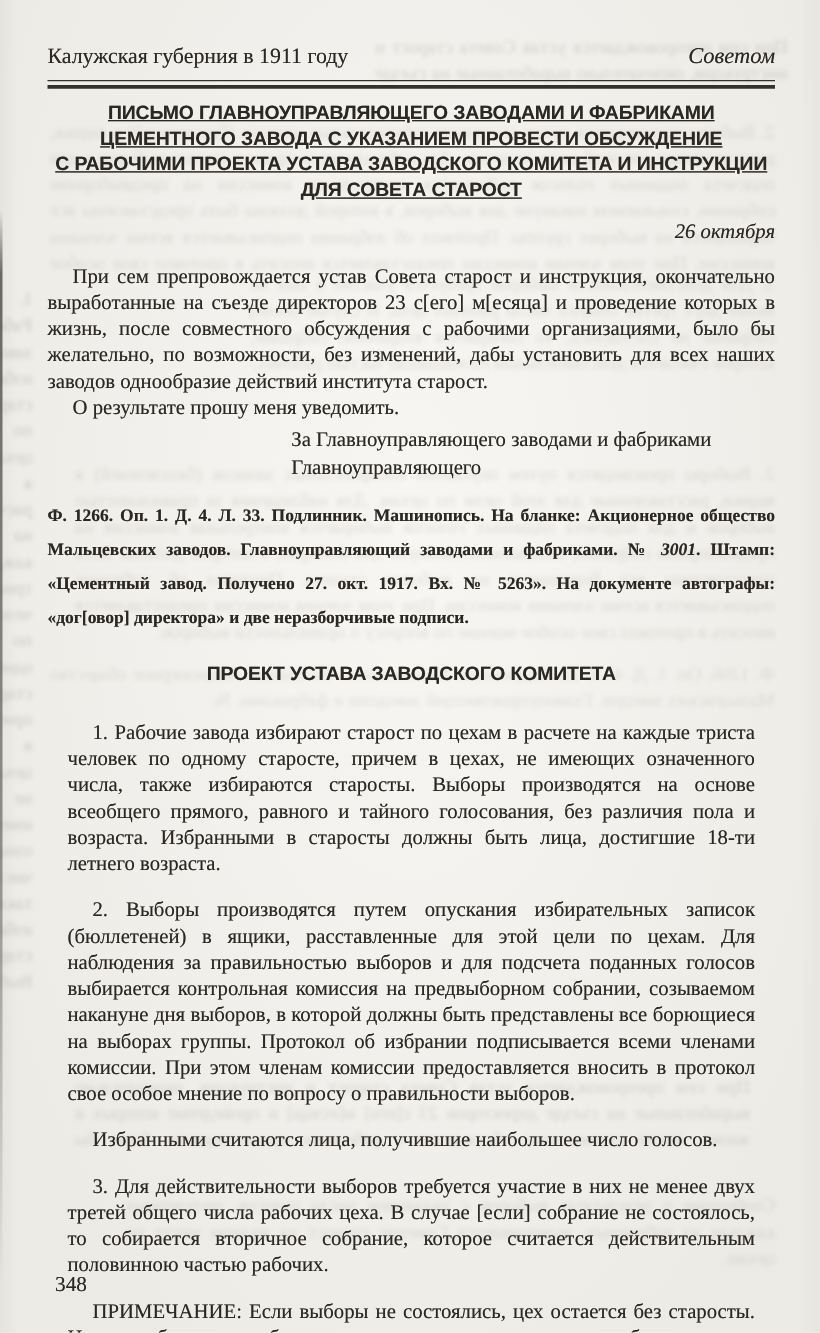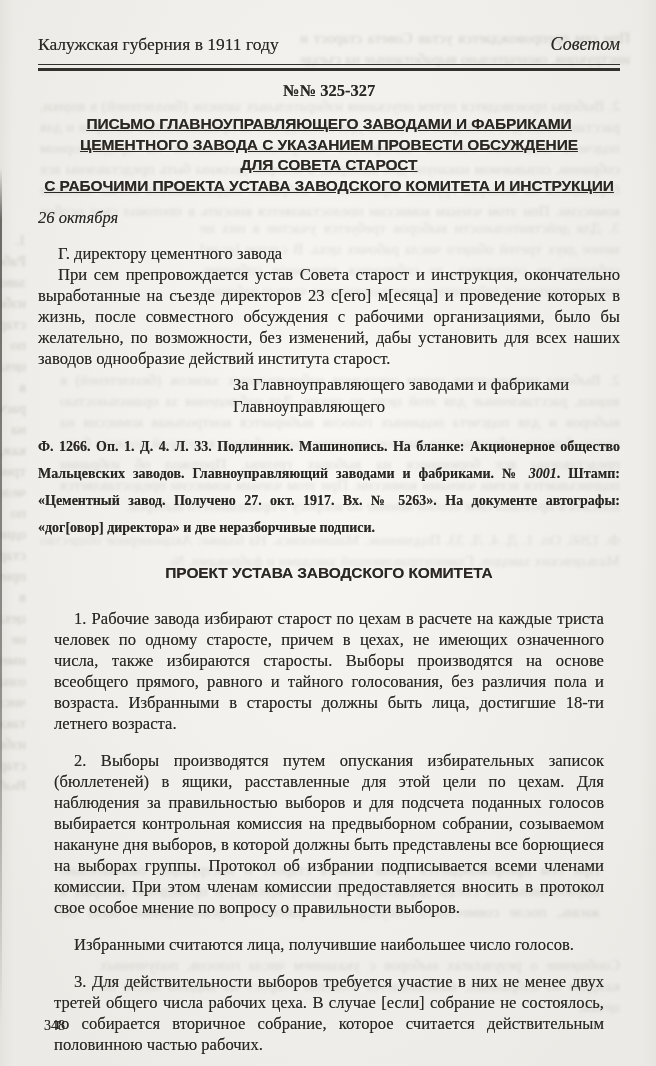--- a/index.html
+++ b/index.html
@@ -83,21 +83,21 @@
     font-weight: bold;
     font-size: 15.5px;
     line-height: 20.5px;
     letter-spacing: -0.1px;
     margin-bottom: 12px;
     text-decoration: underline;
   }
   .doc-title .line { display: block; }
 
   .doc-date {
-    text-align: left;
+    text-align: right;
     font-style: italic;
     font-size: 16.5px;
     margin-bottom: 15px;
   }
 
   .body-text {
     font-size: 16.6px;
     line-height: 21px;
   }
   .body-text p {
@@ -139,21 +139,21 @@
   .charter-body p {
     margin: 16px;
     text-align: justify;
     text-indent: 20px;
   }
 
   .page-number {
     position: absolute;
     left: 44px;
     top: 1018px;
-    font-size: 14px;
+    font-size: 17px;
     z-index: 1;
     text-align: center;
   }
 </style>
 </head>
 <body>
 
 <div class="bleed-layer" aria-hidden="true">
   <div class="bleed" style="left:300px; top:28px;  width:330px; height:44px;">При сем препровождается устав Совета старост и инструкция, окончательно выработанные на съезде директоров 23 с[его] м[есяца] и проведение которых в жизнь, после совместного обсуждения с рабочими организациями, было бы желательно, по возможности, без изменений, дабы установить для всех наших заводов однообразие действий института старост.</div>
   <div class="bleed" style="left:40px;  top:96px;  width:580px; height:120px; opacity:.22;">2. Выборы производятся путем опускания избирательных записок (бюллетеней) в ящики, расставленные для этой цели по цехам. Для наблюдения за правильностью выборов и для подсчета поданных голосов выбирается контрольная комиссия на предвыборном собрании, созываемом накануне дня выборов, в которой должны быть представлены все борющиеся на выборах группы. Протокол об избрании подписывается всеми членами комиссии. При этом членам комиссии предоставляется вносить в протокол свое особое мнение по вопросу о правильности выборов.</div>
@@ -169,34 +169,33 @@
 
 <div class="content text-soft">
 
   <div class="running-head">
     <span class="left">Калужская губерния в 1911 году</span>
     <span class="right">Советом</span>
   </div>
 
   <div class="double-rule"></div>
 
-  <div class="doc-number">№№ 325-327</div>
 
   <div class="doc-title">
     <span class="line">ПИСЬМО ГЛАВНОУПРАВЛЯЮЩЕГО ЗАВОДАМИ И ФАБРИКАМИ</span>
     <span class="line">ЦЕМЕНТНОГО ЗАВОДА С УКАЗАНИЕМ ПРОВЕСТИ ОБСУЖДЕНИЕ</span>
+    <span class="line">С РАБОЧИМИ ПРОЕКТА УСТАВА ЗАВОДСКОГО КОМИТЕТА И ИНСТРУКЦИИ</span>
     <span class="line">ДЛЯ СОВЕТА СТАРОСТ</span>
-    <span class="line">С РАБОЧИМИ ПРОЕКТА УСТАВА ЗАВОДСКОГО КОМИТЕТА И ИНСТРУКЦИИ</span>
   </div>
 
   <div class="doc-date">26 октября</div>
 
   <div class="body-text">
-    <p>Г. директору цементного завода</p>
     <p>При сем препровождается устав Совета старост и инструкция, окончательно выработанные на съезде директоров 23 с[его] м[есяца] и проведение которых в жизнь, после совместного обсуждения с рабочими организациями, было бы желательно, по возможности, без изменений, дабы установить для всех наших заводов однообразие действий института старост.</p>
+    <p>О результате прошу меня уведомить.</p>
   </div>
 
   <div class="signature-block">
     <span class="line">За Главноуправляющего заводами и фабриками</span>
     <span class="line">Главноуправляющего</span>
   </div>
 
   <div class="archival-note">
     <span>Ф. 1266. Оп. 1. Д. 4. Л. 33. Подлинник. Машинопись. На бланке: Акционерное общество Мальцевских заводов. Главноуправляющий заводами и фабриками. № </span><span class="italic">3001</span><span>. Штамп: «Цементный завод. Получено 27. окт. 1917. Вх. № 5263». На документе автографы: «дог[овор] директора» и две неразборчивые подписи.</span>
   </div>

